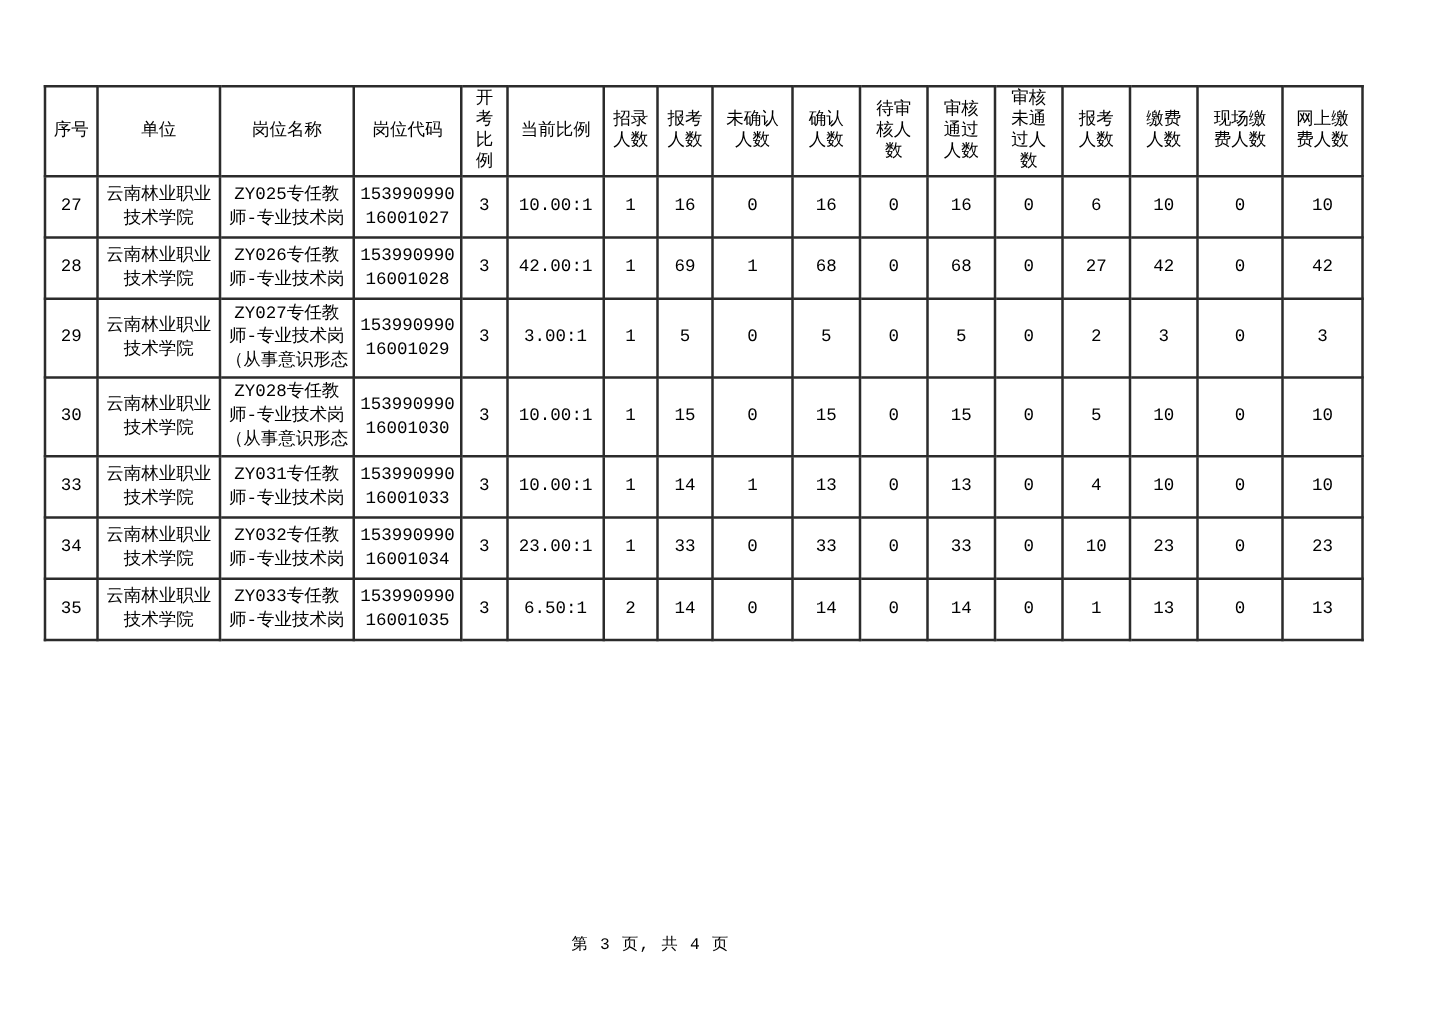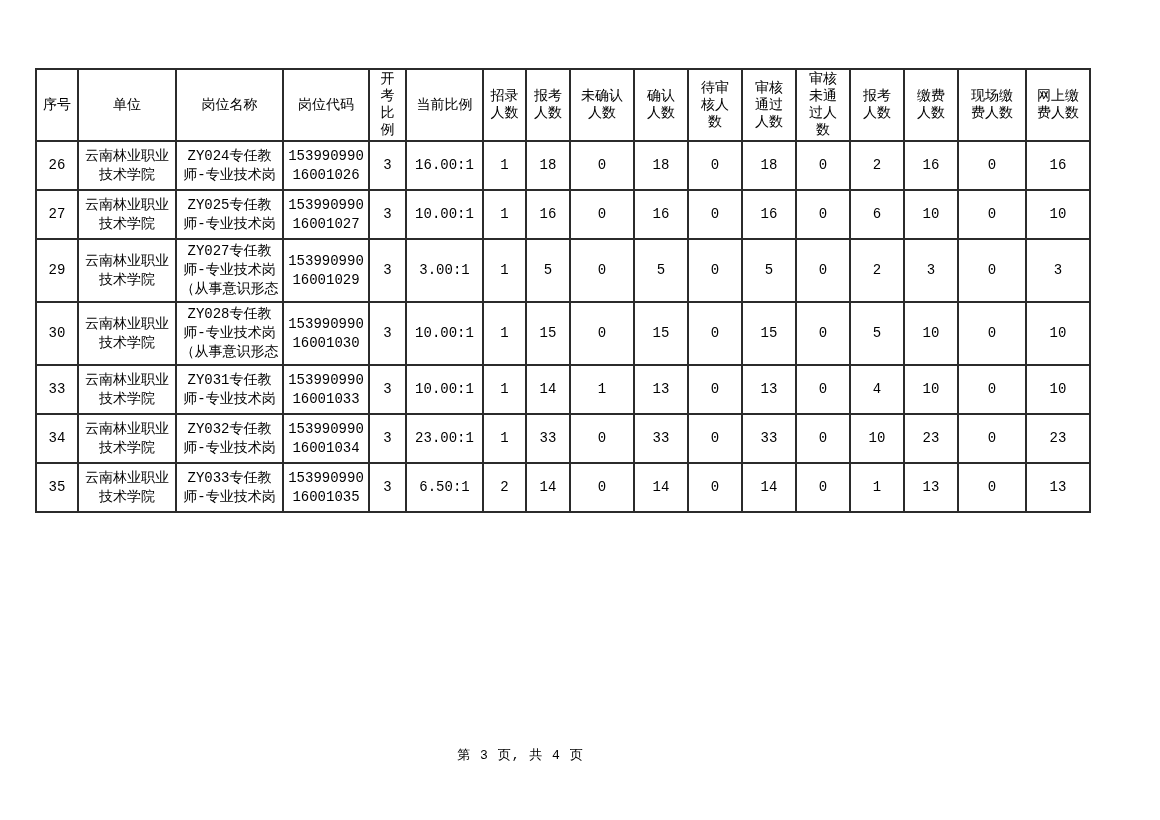--- a/index.html
+++ b/index.html
@@ -100,56 +100,56 @@
           <th>审核通过人数</th>
           <th>审核未通过人数</th>
           <th>报考人数</th>
           <th>缴费人数</th>
           <th>现场缴费人数</th>
           <th>网上缴费人数</th>
         </tr>
     </thead>
     <tbody>
         <tr>
-          <td>26</td>
-          <td>云南林业职业技术学院</td>
-          <td>ZY024专任教师-专业技术岗</td>
-          <td>15399099016001026</td>
-          <td>3</td>
-          <td>16.00:1</td>
-          <td>1</td>
-          <td>18</td>
-          <td>0</td>
-          <td>18</td>
-          <td>0</td>
-          <td>18</td>
-          <td>0</td>
-          <td>2</td>
-          <td>16</td>
-          <td>0</td>
-          <td>16</td>
-        </tr>
-        <tr>
           <td>27</td>
           <td>云南林业职业技术学院</td>
           <td>ZY025专任教师-专业技术岗</td>
           <td>15399099016001027</td>
           <td>3</td>
           <td>10.00:1</td>
           <td>1</td>
           <td>16</td>
           <td>0</td>
           <td>16</td>
           <td>0</td>
           <td>16</td>
           <td>0</td>
           <td>6</td>
           <td>10</td>
           <td>0</td>
           <td>10</td>
+        </tr>
+        <tr>
+          <td>28</td>
+          <td>云南林业职业技术学院</td>
+          <td>ZY026专任教师-专业技术岗</td>
+          <td>15399099016001028</td>
+          <td>3</td>
+          <td>42.00:1</td>
+          <td>1</td>
+          <td>69</td>
+          <td>1</td>
+          <td>68</td>
+          <td>0</td>
+          <td>68</td>
+          <td>0</td>
+          <td>27</td>
+          <td>42</td>
+          <td>0</td>
+          <td>42</td>
         </tr>
         <tr>
           <td>29</td>
           <td>云南林业职业技术学院</td>
           <td>
             <div class="clip">ZY027专任教师-专业技术岗（从事意识形态工作）</div>
           </td>
           <td>15399099016001029</td>
           <td>3</td>
           <td>3.00:1</td>

